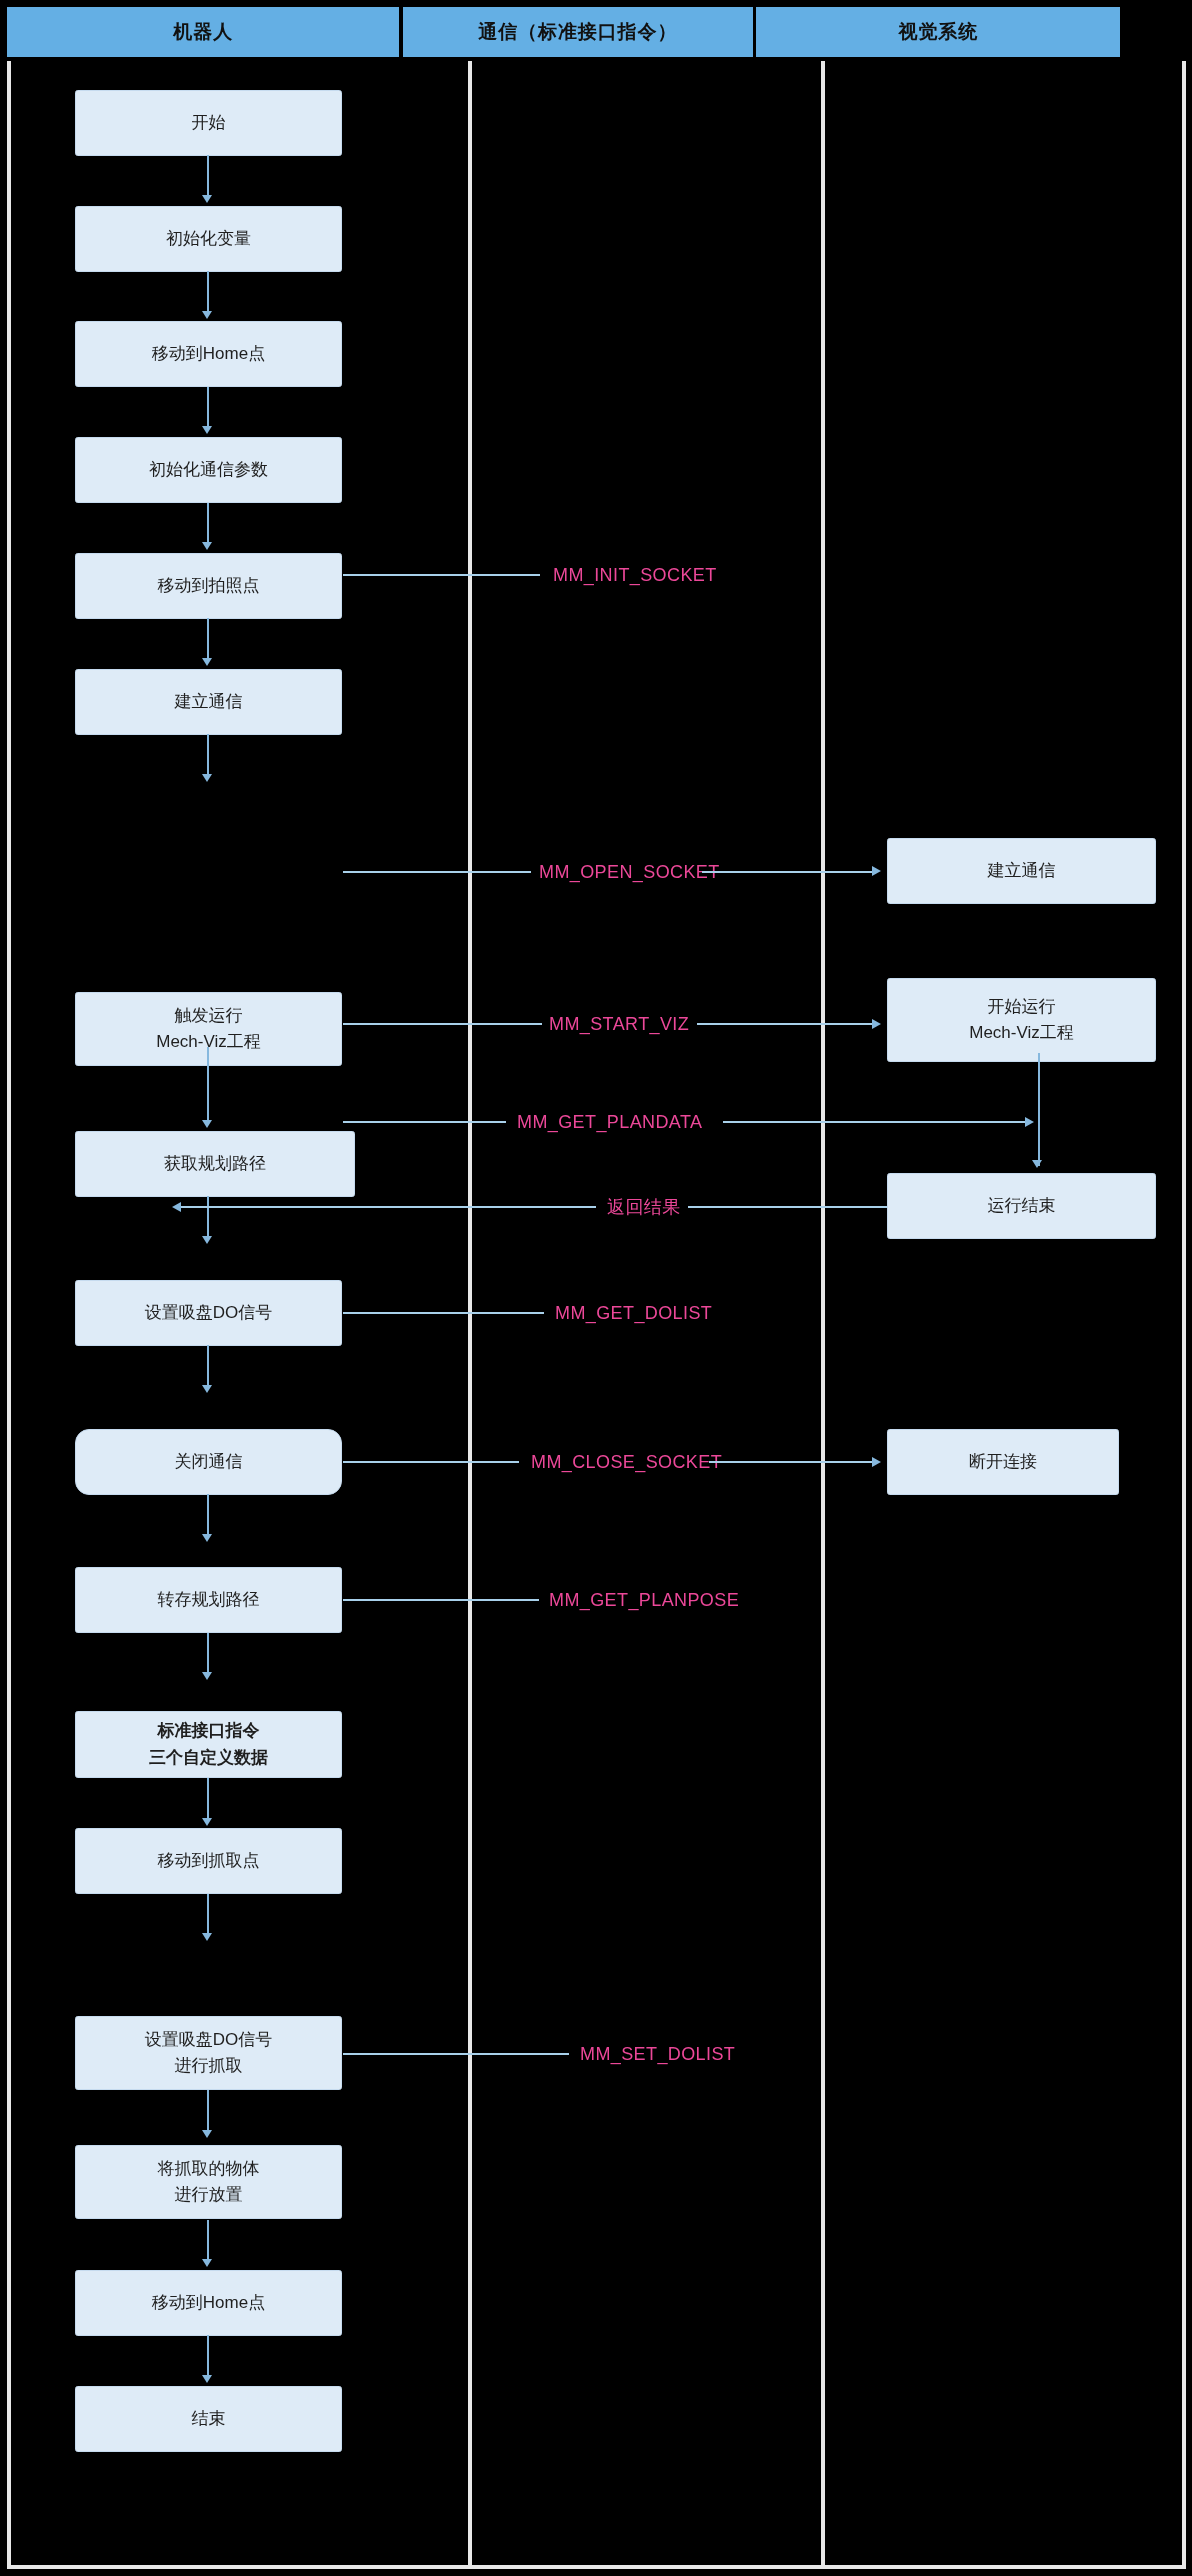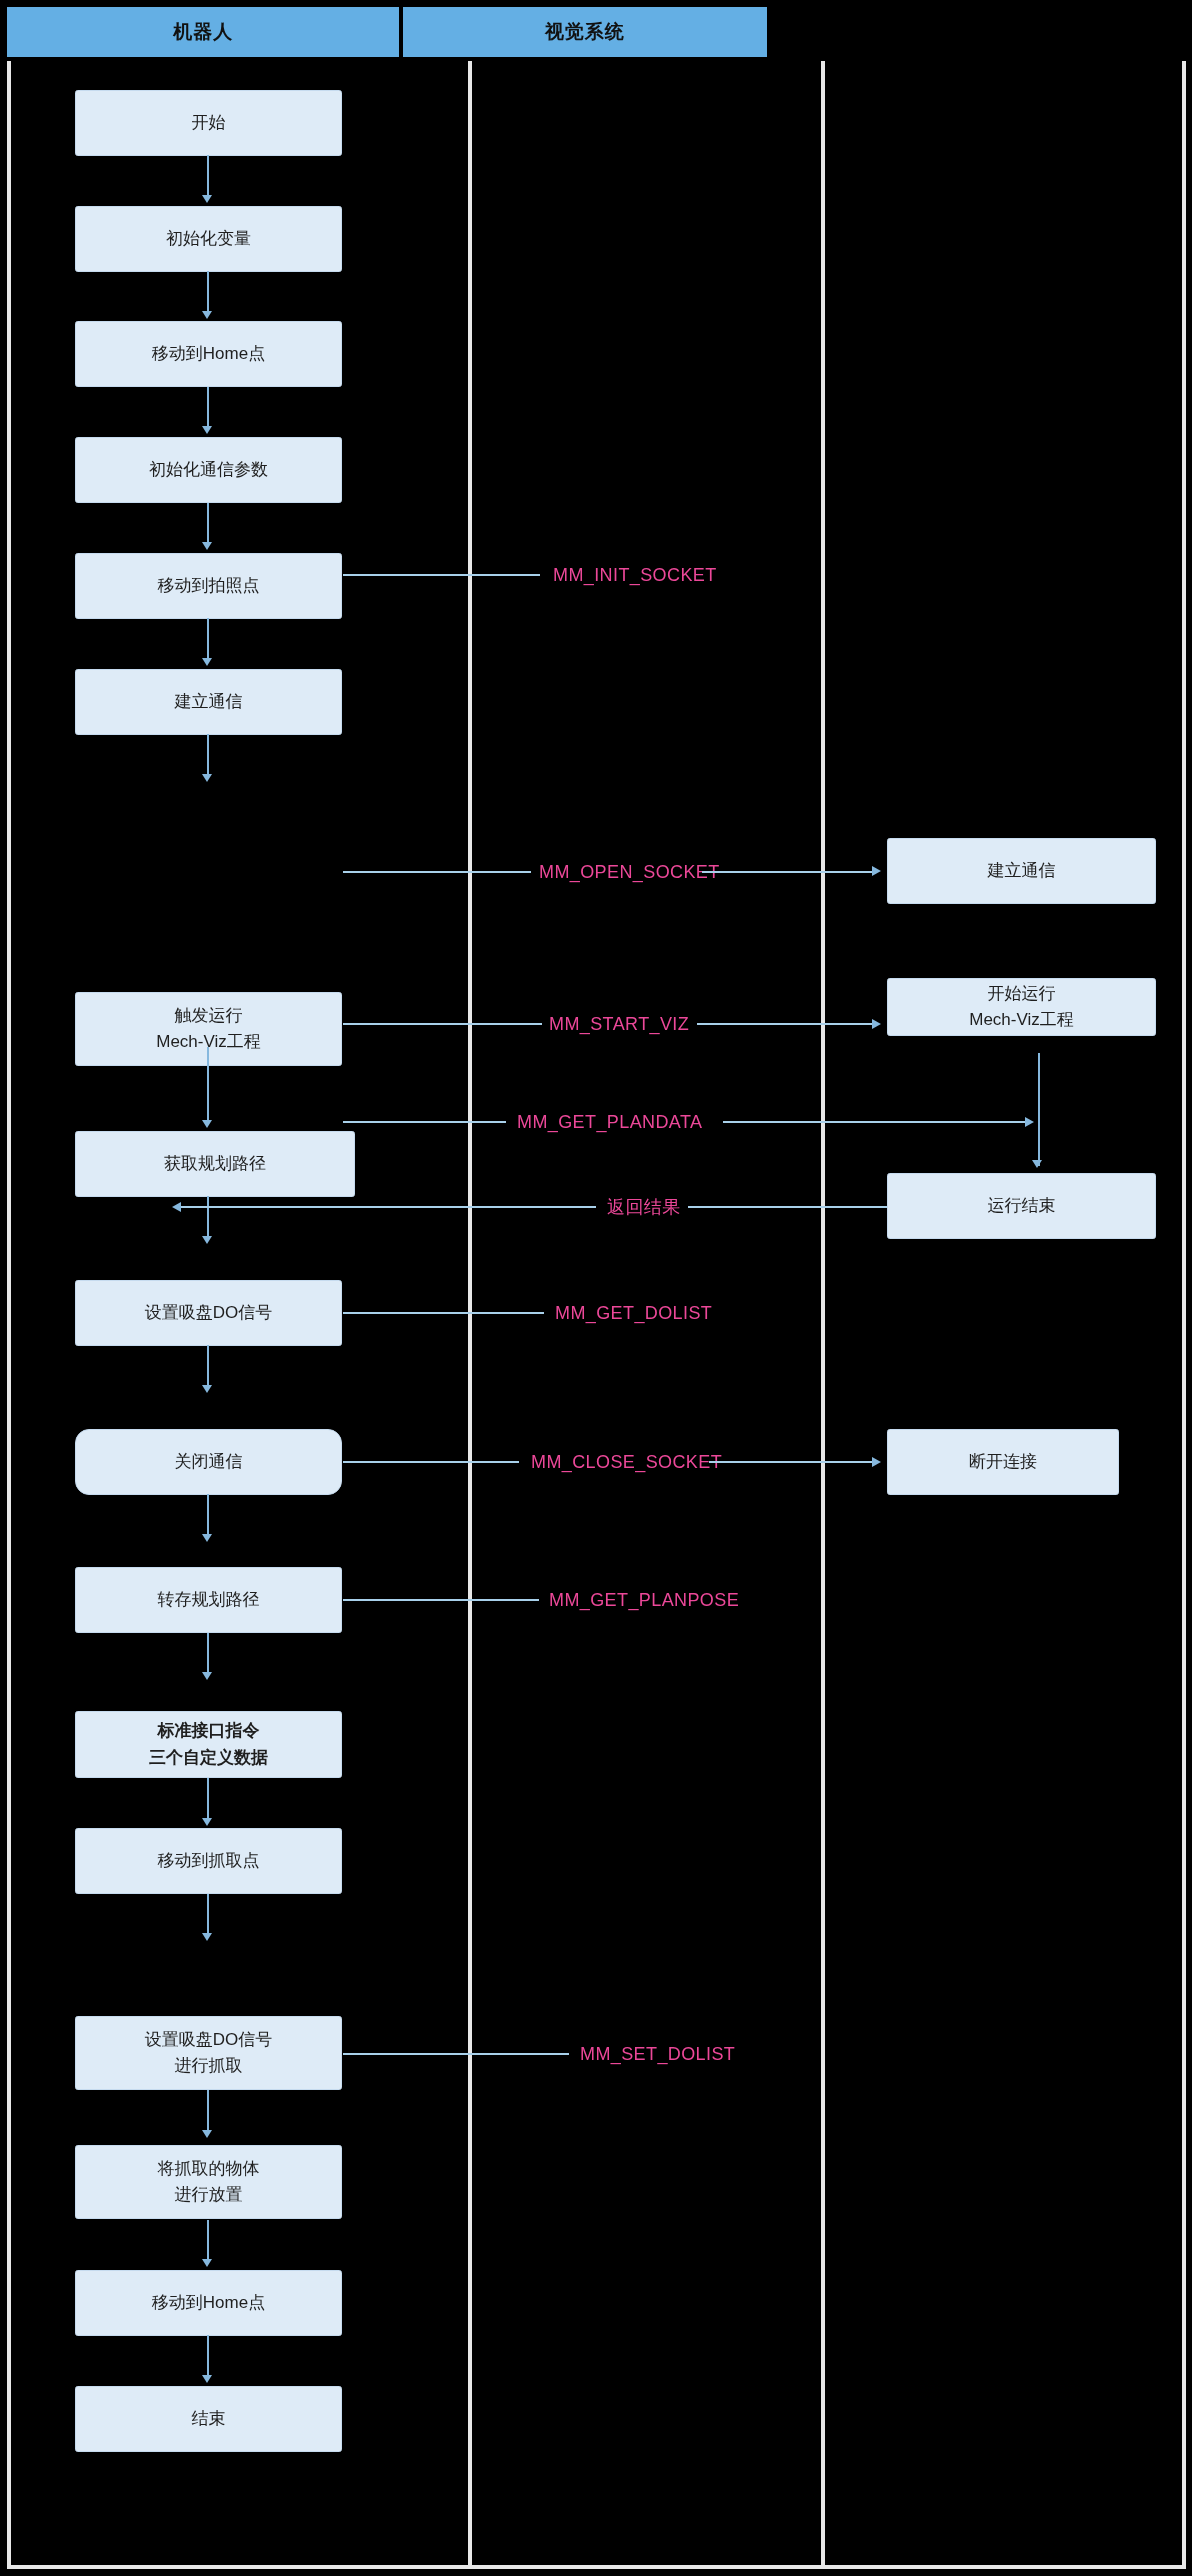--- a/index.html
+++ b/index.html
@@ -125,20 +125,23 @@
 </style>
 </head>
 <body>
 
 <div id="stage">
 
   <div class="lane-header-row">
     <div class="lane-header lh-robot">
       <span>机器人</span>
     </div>
+    <div class="lane-header lh-comm">
+      <span>通信（标准接口指令）</span>
+    </div>
     <div class="lane-header lh-vision">
       <span>视觉系统</span>
     </div>
   </div>
 
   <div class="lane-divider ld-left"></div>
   <div class="lane-divider ld-1"></div>
   <div class="lane-divider ld-2"></div>
   <div class="lane-divider ld-right"></div>
   <div class="lane-bottom"></div>
@@ -194,21 +197,21 @@
     <span class="ln">触发运行</span>
     <span class="ln">Mech-Viz工程</span>
   </div>
   <div class="vline" style="left:207px;top:1047px;height:78px;"></div>
   <div class="arrow-down" style="left:202px;top:1120px;"></div>
 
   <div class="hline" style="left:343px;top:1023px;width:199px;"></div>
   <div class="cmd" style="left:549px;top:1024px;">MM_START_VIZ</div>
   <div class="hline" style="left:697px;top:1023px;width:176px;"></div>
   <div class="arrow-right" style="left:872px;top:1019px;"></div>
-  <div class="node" style="left:887px;top:978px;width:269px;height:58px;">
+  <div class="node" style="left:887px;top:978px;width:269px;height:84px;">
     <span class="ln">开始运行</span>
     <span class="ln">Mech-Viz工程</span>
   </div>
 
   <div class="vline" style="left:1038px;top:1053px;height:113px;"></div>
   <div class="arrow-down" style="left:1032px;top:1160px;"></div>
 
   <div class="hline" style="left:343px;top:1121px;width:163px;"></div>
   <div class="cmd" style="left:517px;top:1122px;">MM_GET_PLANDATA</div>
   <div class="hline" style="left:723px;top:1121px;width:305px;"></div>

